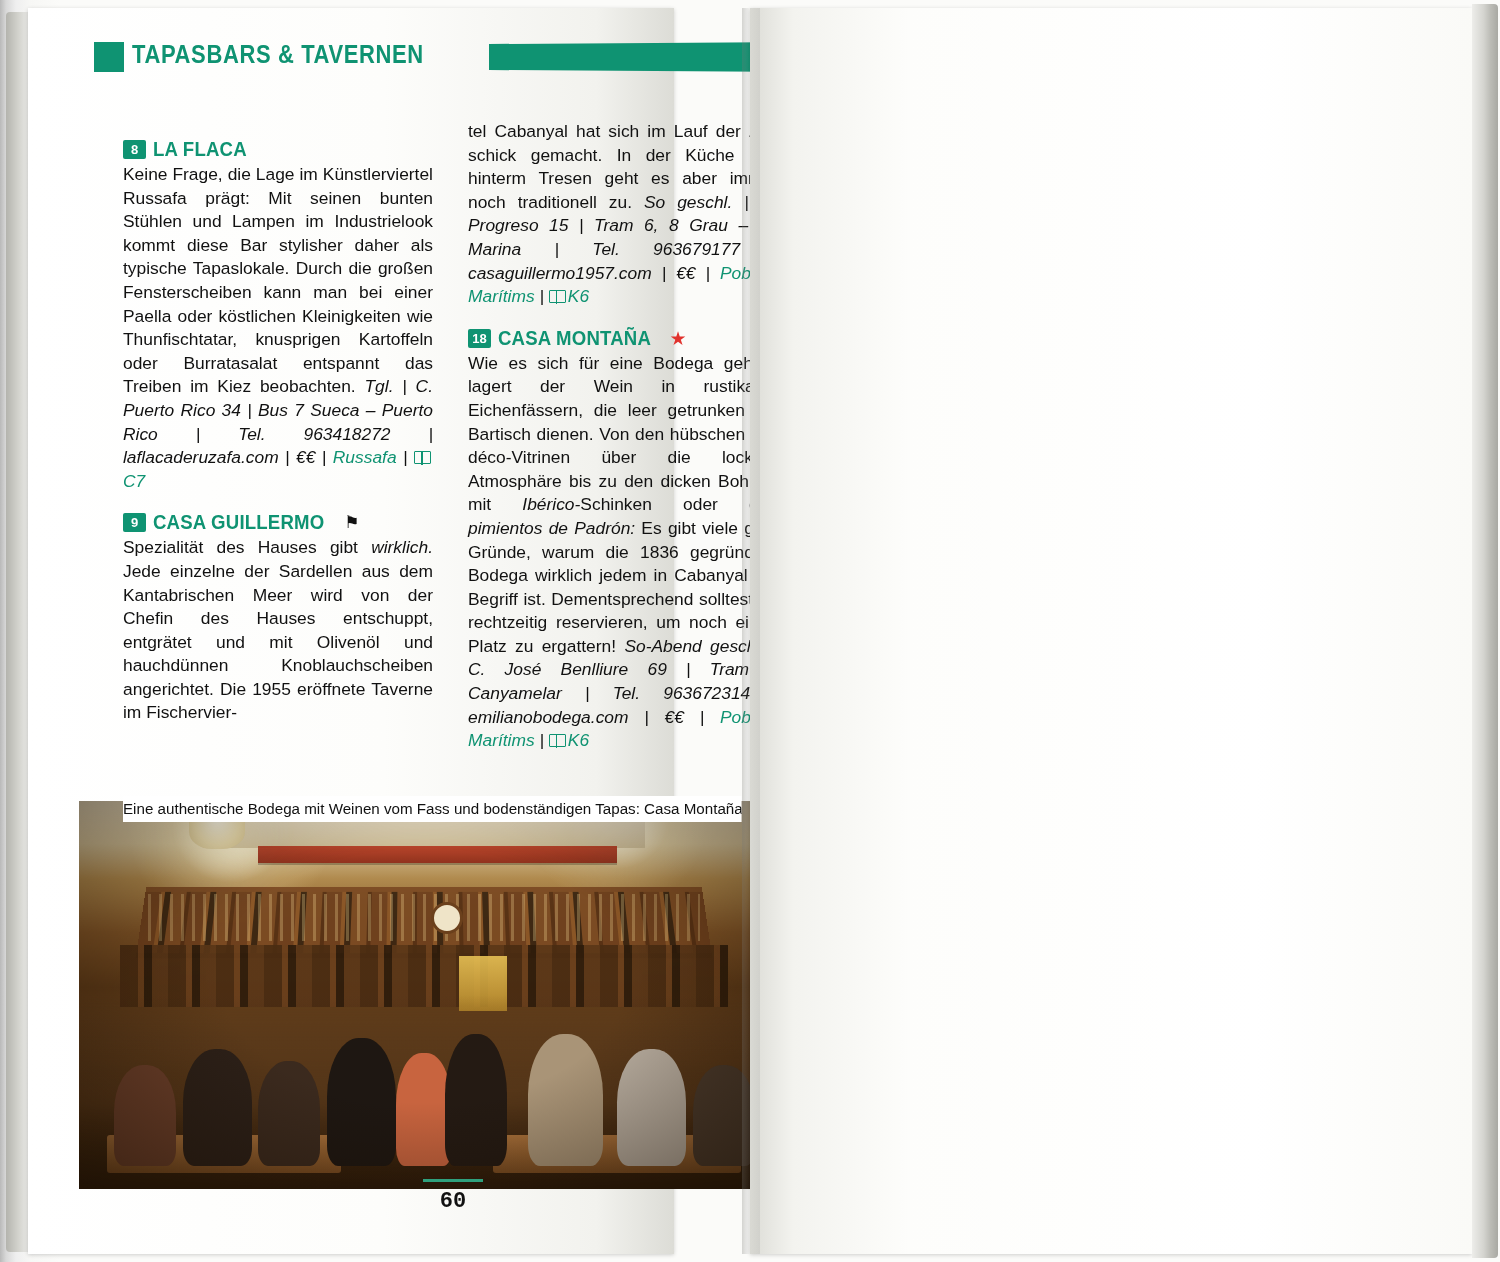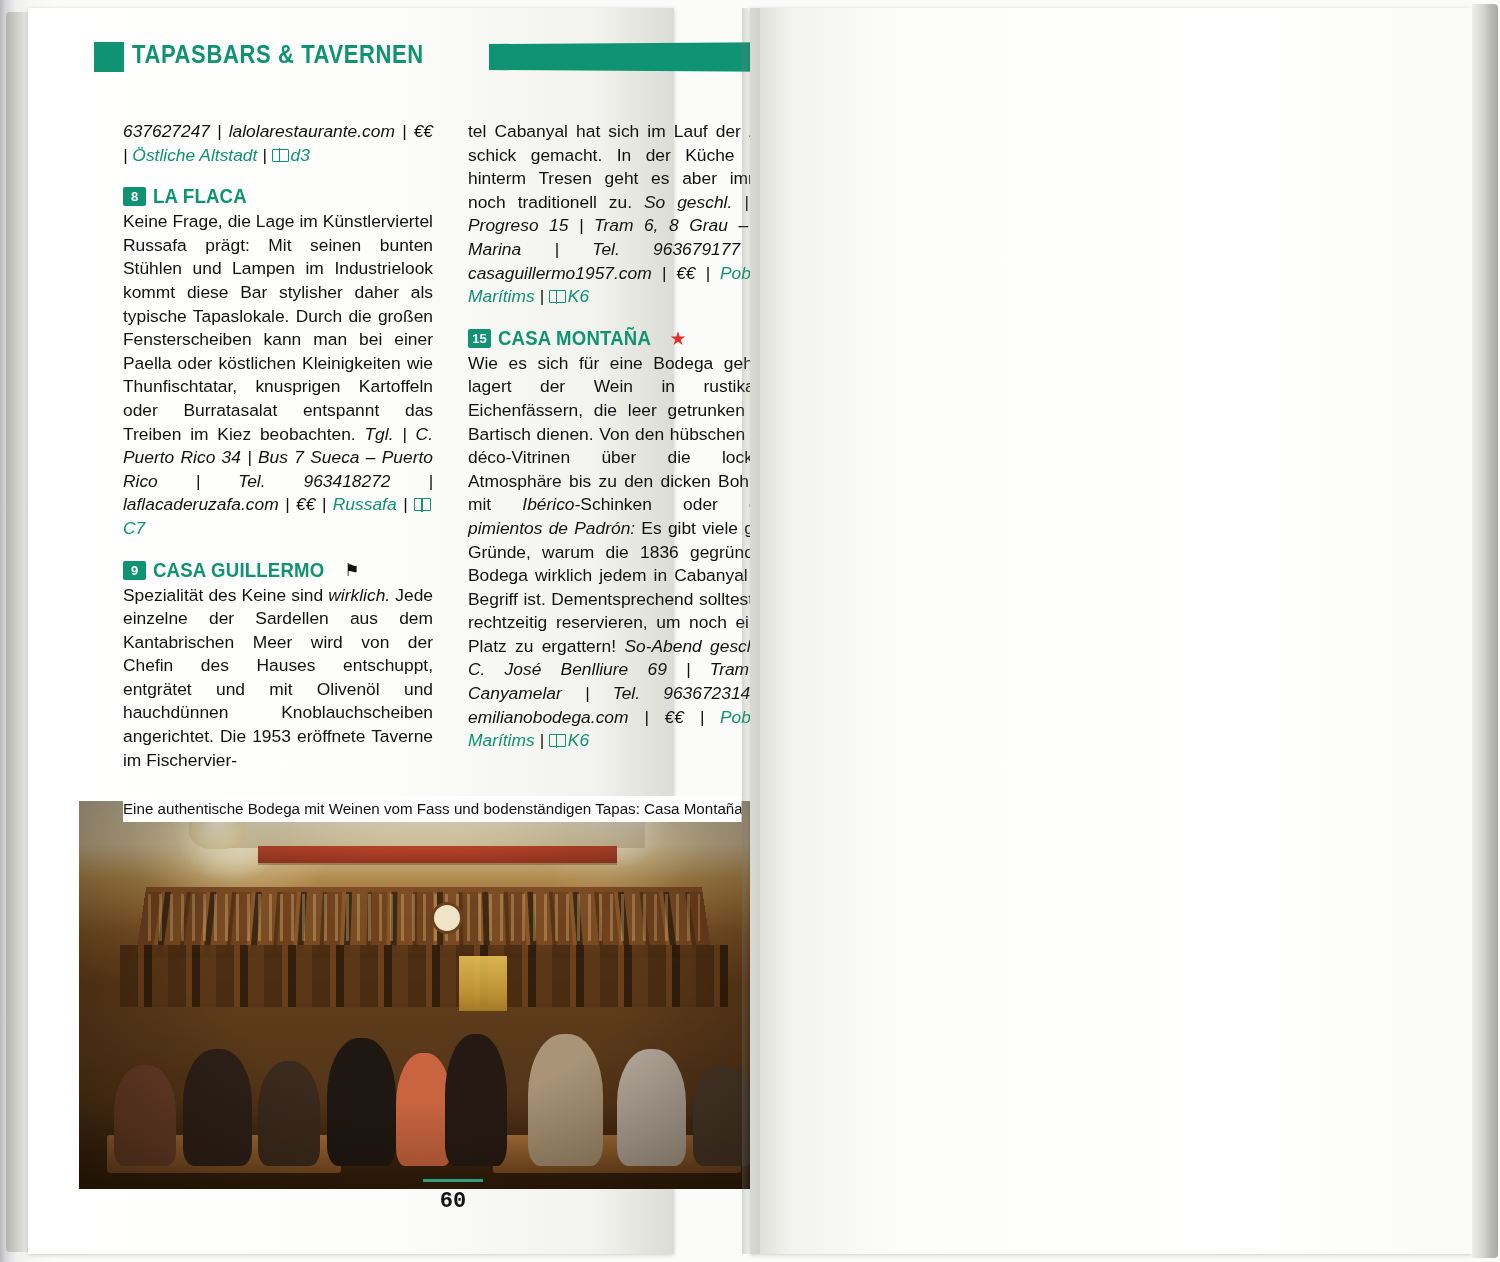--- a/index.html
+++ b/index.html
@@ -159,43 +159,40 @@
     <div class="hdr" id="hdr-left">
       <div class="sq"></div>
       <div class="ttl">TAPASBARS &amp; TAVERNEN</div>
       <div class="bar"></div>
     </div>
 
     <div class="cols">
 
       <div class="col col-a">
 
-        <p class="body-p">
-          <i><span>637627247 | lalolarestaurante.com | </span><span>€€ | </span><span class="grn">Östliche Altstadt</span><span> | </span><span class="mapico"></span><span class="grn">d3</span></i>
-        </p>
 
         <div class="entry-h">
           <span class="num">8</span>
           <span class="entry-name">LA FLACA</span>
         </div>
         <p class="body-p"><span>Keine Frage, die Lage im Künstlerviertel Russafa prägt: Mit seinen bunten Stühlen und Lampen im Industrielook kommt diese Bar stylisher daher als typische Tapaslokale. Durch die großen Fensterscheiben kann man bei einer Paella oder köstlichen Kleinigkeiten wie Thunfischtatar, knusprigen Kartoffeln oder Burratasalat entspannt das Treiben im Kiez beobachten. </span><i><span>Tgl. | C. Puerto Rico 34 | Bus 7 Sueca – Puerto Rico | Tel. 963418272 | laflacaderuzafa.com | €€ | </span><span class="grn">Russafa</span><span> | </span><span class="mapico"></span><span class="grn">C7</span></i></p>
 
         <div class="entry-h">
           <span class="num">9</span>
           <span class="entry-name">CASA GUILLERMO</span>
           <span class="flag">⚑</span>
         </div>
-        <p class="body-p"><span>Spezialität des Keine sind </span><i>wirklich.</i><span> Jede einzelne der Sardellen aus dem Kantabrischen Meer wird von der Chefin des Hauses entschuppt, entgrätet und mit Olivenöl und hauchdünnen Knoblauchscheiben angerichtet. Die 1953 eröffnete Taverne im Fischervier-</span></p>
+        <p class="body-p"><span>Spezialität des Hauses gibt </span><i>wirklich.</i><span> Jede einzelne der Sardellen aus dem Kantabrischen Meer wird von der Chefin des Hauses entschuppt, entgrätet und mit Olivenöl und hauchdünnen Knoblauchscheiben angerichtet. Die 1955 eröffnete Taverne im Fischervier-</span></p>
       </div>
 
       <div class="col col-b">
         <p class="body-p"><span>tel Cabanyal hat sich im Lauf der Zeit schick gemacht. In der Küche und hinterm Tresen geht es aber immer noch traditionell zu. </span><i><span>So geschl. | C. Progreso 15 | Tram 6, 8 Grau – La Marina | Tel. 963679177 | casaguillermo1957.com | €€ | </span><span class="grn">Poblats Marítims</span><span> | </span><span class="mapico"></span><span class="grn">K6</span></i></p>
 
         <div class="entry-h">
-          <span class="num">15</span>
+          <span class="num">18</span>
           <span class="entry-name">CASA MONTAÑA</span>
           <span class="star">★</span>
         </div>
         <p class="body-p"><span>Wie es sich für eine Bodega gehört, lagert der Wein in rustikalen Eichenfässern, die leer getrunken als Bartisch dienen. Von den hübschen Art-déco-Vitrinen über die lockere Atmosphäre bis zu den dicken Bohnen mit </span><i>Ibérico-</i><span>Schinken oder den </span><i>pimientos de Padrón:</i><span> Es gibt viele gute Gründe, warum die 1836 gegründete Bodega wirklich jedem in Cabanyal ein Begriff ist. Dementsprechend solltest du rechtzeitig reservieren, um noch einen Platz zu ergattern! </span><i><span>So-Abend geschl. | C. José Benlliure 69 | Tram 6 Canyamelar | Tel. 963672314 | emilianobodega.com | €€ | </span><span class="grn">Poblats Marítims</span><span> | </span><span class="mapico"></span><span class="grn">K6</span></i></p>
       </div>
     </div>
 
     <div class="caption">Eine authentische Bodega mit Weinen vom Fass und bodenständigen Tapas: Casa Montaña</div>
     <div class="photo">
       <div class="sky"></div>

